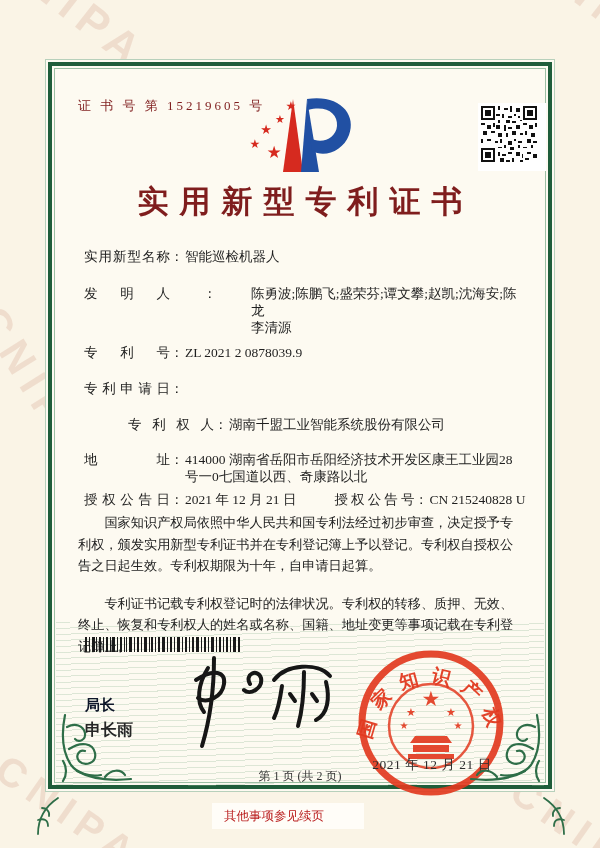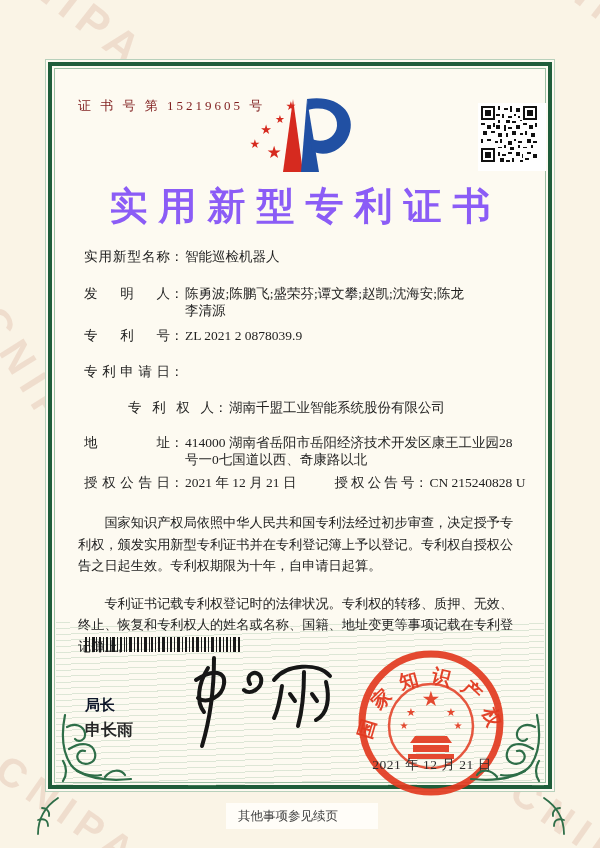--- a/index.html
+++ b/index.html
@@ -28,52 +28,52 @@
       rgba(255,255,255,0) 1px, rgba(255,255,255,0) 6px);
   }
   .cert-no{
     position:absolute; left:78px; top:97px;
     font-size:13px; letter-spacing:3px; color:#7f1d1d;
   }
   .logo{ position:absolute; left:238px; top:92px; width:122px; height:86px; }
   .qr{ position:absolute; left:478px; top:103px; width:62px; height:62px; background:#fff; padding:3px; }
   .title{
     position:absolute; left:0; top:181px; width:100%;
-    text-align:center; font-size:38px; font-weight:bold;
-    letter-spacing:11px; text-indent:11px; color:#8b5cf6;
+    text-align:center; font-size:31px; font-weight:bold;
+    letter-spacing:11px; text-indent:11px; color:#7f1d1d;
   }
   .fields{ position:absolute; left:84px; top:248px; width:440px; font-size:13.5px; line-height:17px; }
   .row{ display:flex; align-items:flex-start; }
   .lbl{ display:inline-block; width:86px; flex:0 0 86px; text-align:justify; text-align-last:justify; }
   .lbl.w80{ width:80px; flex:0 0 80px; }
   .colon{ display:inline-block; width:15px; flex:0 0 15px; }
   .val{ flex:1; white-space:pre-line; }
   .val.nw{ white-space:nowrap; flex:0 0 auto; }
   .mb20{ margin-bottom:20px;justify-content:space-between; } .mb19{ margin-bottom:19px; }
-  .mb18{ margin-bottom:18px;margin-left:44px; } .mb8{ margin-bottom:8px; } .mb6{ margin-bottom:6px; }
+  .mb18{ margin-bottom:18px;margin-left:44px; } .mb8{ margin-bottom:8px;gap:33px; } .mb6{ margin-bottom:6px; }
   .gap2{ margin-left:38px; }
   .paras{
     position:absolute; left:62px; top:496px; width:478px;
     font-size:13.2px; line-height:21.6px; color:#222;
   }
   .paras p{ margin:16px; text-indent:2em; }
   .barcode{ position:absolute; left:85px; top:637px; width:155px; height:15px; }
   .sig-title{ position:absolute; left:85px; top:696px; font-family:"Liberation Sans","DejaVu Sans",sans-serif; font-weight:bold; font-size:15px; color:#0f172a; }
   .sig-name{ position:absolute; left:85px; top:720px; font-family:"Liberation Sans","DejaVu Sans",sans-serif; font-weight:bold; font-size:16px; color:#262626; }
   .signature{ position:absolute; left:178px; top:650px; width:165px; height:105px; }
   .seal{ position:absolute; left:354px; top:646px; width:154px; height:154px; }
   .seal-date{
     position:absolute; left:362px; top:756px; width:140px; text-align:center;
     font-size:13.5px; color:#2e2e2e; letter-spacing:0.5px; z-index:5;
   }
   .page-info{ position:absolute; left:0; top:768px; width:600px; text-align:center; font-size:12px; color:#333; }
   .footer-note{
-    position:absolute; left:226px; top:803px; width:152px; height:26px;
+    position:absolute; left:212px; top:803px; width:152px; height:26px;
     background:#fffdf8; font-size:12.5px; line-height:26px; padding-left:12px;
-    box-sizing:border-box; color:#404040;
+    box-sizing:border-box; color:#b91c1c;
   }
   .flourish{ position:absolute; width:78px; height:76px; }
   .fl-bl{ left:57px; top:709px; }
   .fl-br{ left:467px; top:709px; transform:scaleX(-1); }
   .sprig{ position:absolute; width:34px; height:40px; }
   .sp-l{ left:30px; top:796px; }
   .sp-r{ left:538px; top:796px; transform:scaleX(-1); }
 </style>
 </head>
 <body>
@@ -360,15 +360,16 @@
   <div class="sprig sp-r">
     <svg width="34" height="40" viewBox="0 0 34 40">
       <g fill="none" stroke="#2e6e48" stroke-width="1.8" stroke-linecap="round">
         <path d="M28 2 C16 10 8 22 8 38"></path>
         <path d="M8 24 C14 22 18 24 18 30"></path>
         <path d="M12 12 C16 12 20 15 19 20"></path>
       </g>
     </svg>
   </div>
 
+  <div class="page-info">第 1 页 (共 2 页)</div>
   <div class="footer-note">其他事项参见续页</div>
 
 </div>
 
 </body></html>

